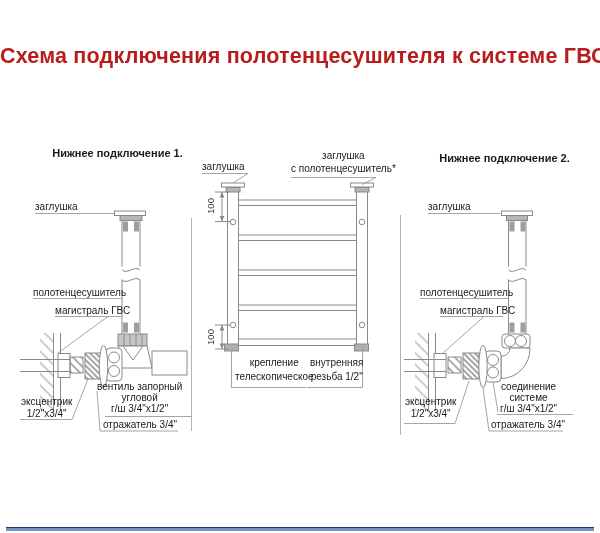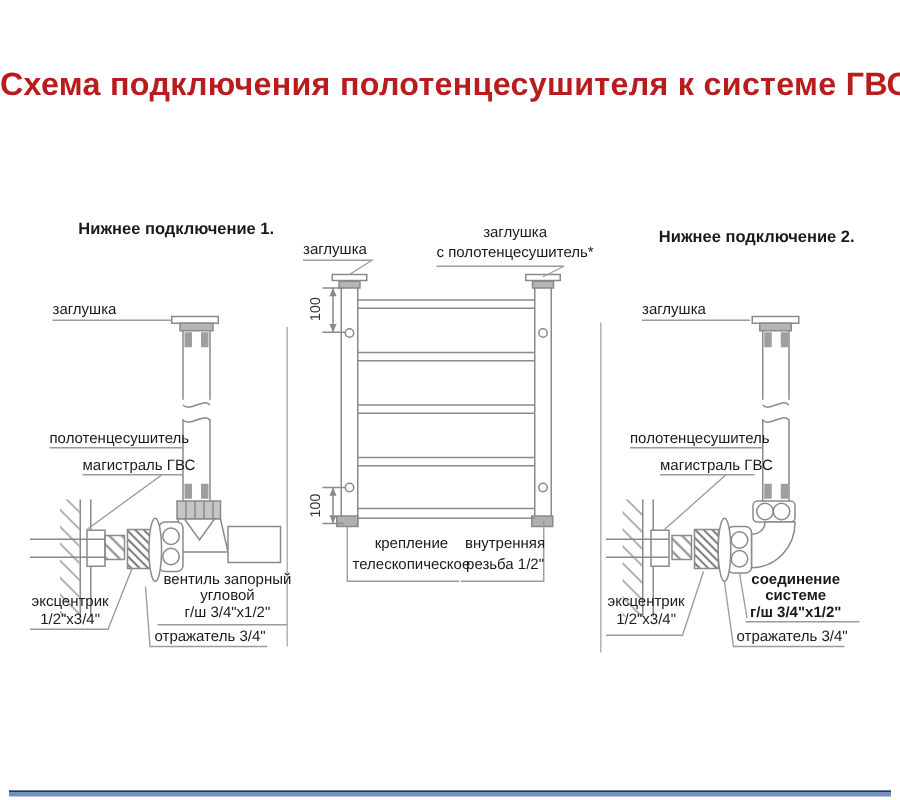--- a/index.html
+++ b/index.html
@@ -223,21 +223,21 @@
   <div class="hdr" style="left:30px;top:147px;width:175px;">
     <div>Нижнее подключение 1.</div>
   </div>
   <div class="hdr" style="left:417px;top:152px;width:175px;">
     <div>Нижнее подключение 2.</div>
   </div>
 
   <div class="lbl" style="left:35px;top:201px;">заглушка</div>
   <div class="lbl" style="left:33px;top:287px;">полотенцесушитель</div>
   <div class="lbl" style="left:55px;top:305px;">магистраль ГВС</div>
-  <div class="lbl" style="left:109px;top:381px;">
+  <div class="lbl" style="left:97px;top:381px;">
     <div>вентиль запорный</div>
     <div>угловой</div>
     <div>г/ш 3/4"x1/2"</div>
   </div>
   <div class="lbl lh115" style="left:21px;top:396px;">
     <div>эксцентрик</div>
     <div>1/2"x3/4"</div>
   </div>
   <div class="lbl" style="left:103px;top:419px;">отражатель 3/4"</div>
 
@@ -253,21 +253,21 @@
     <div>телескопическое</div>
   </div>
   <div class="lbl lh14" style="left:310px;top:356px;">
     <div>внутренняя</div>
     <div>резьба 1/2"</div>
   </div>
 
   <div class="lbl" style="left:428px;top:201px;">заглушка</div>
   <div class="lbl" style="left:420px;top:287px;">полотенцесушитель</div>
   <div class="lbl" style="left:440px;top:305px;">магистраль ГВС</div>
-  <div class="lbl" style="left:500px;top:381px;font-weight:bold;">
+  <div class="lbl" style="left:500px;top:381px;">
     <div>соединение</div>
     <div>системе</div>
     <div>г/ш 3/4"x1/2"</div>
   </div>
   <div class="lbl lh115" style="left:405px;top:396px;">
     <div>эксцентрик</div>
     <div>1/2"x3/4"</div>
   </div>
   <div class="lbl" style="left:491px;top:419px;">отражатель 3/4"</div>
 

